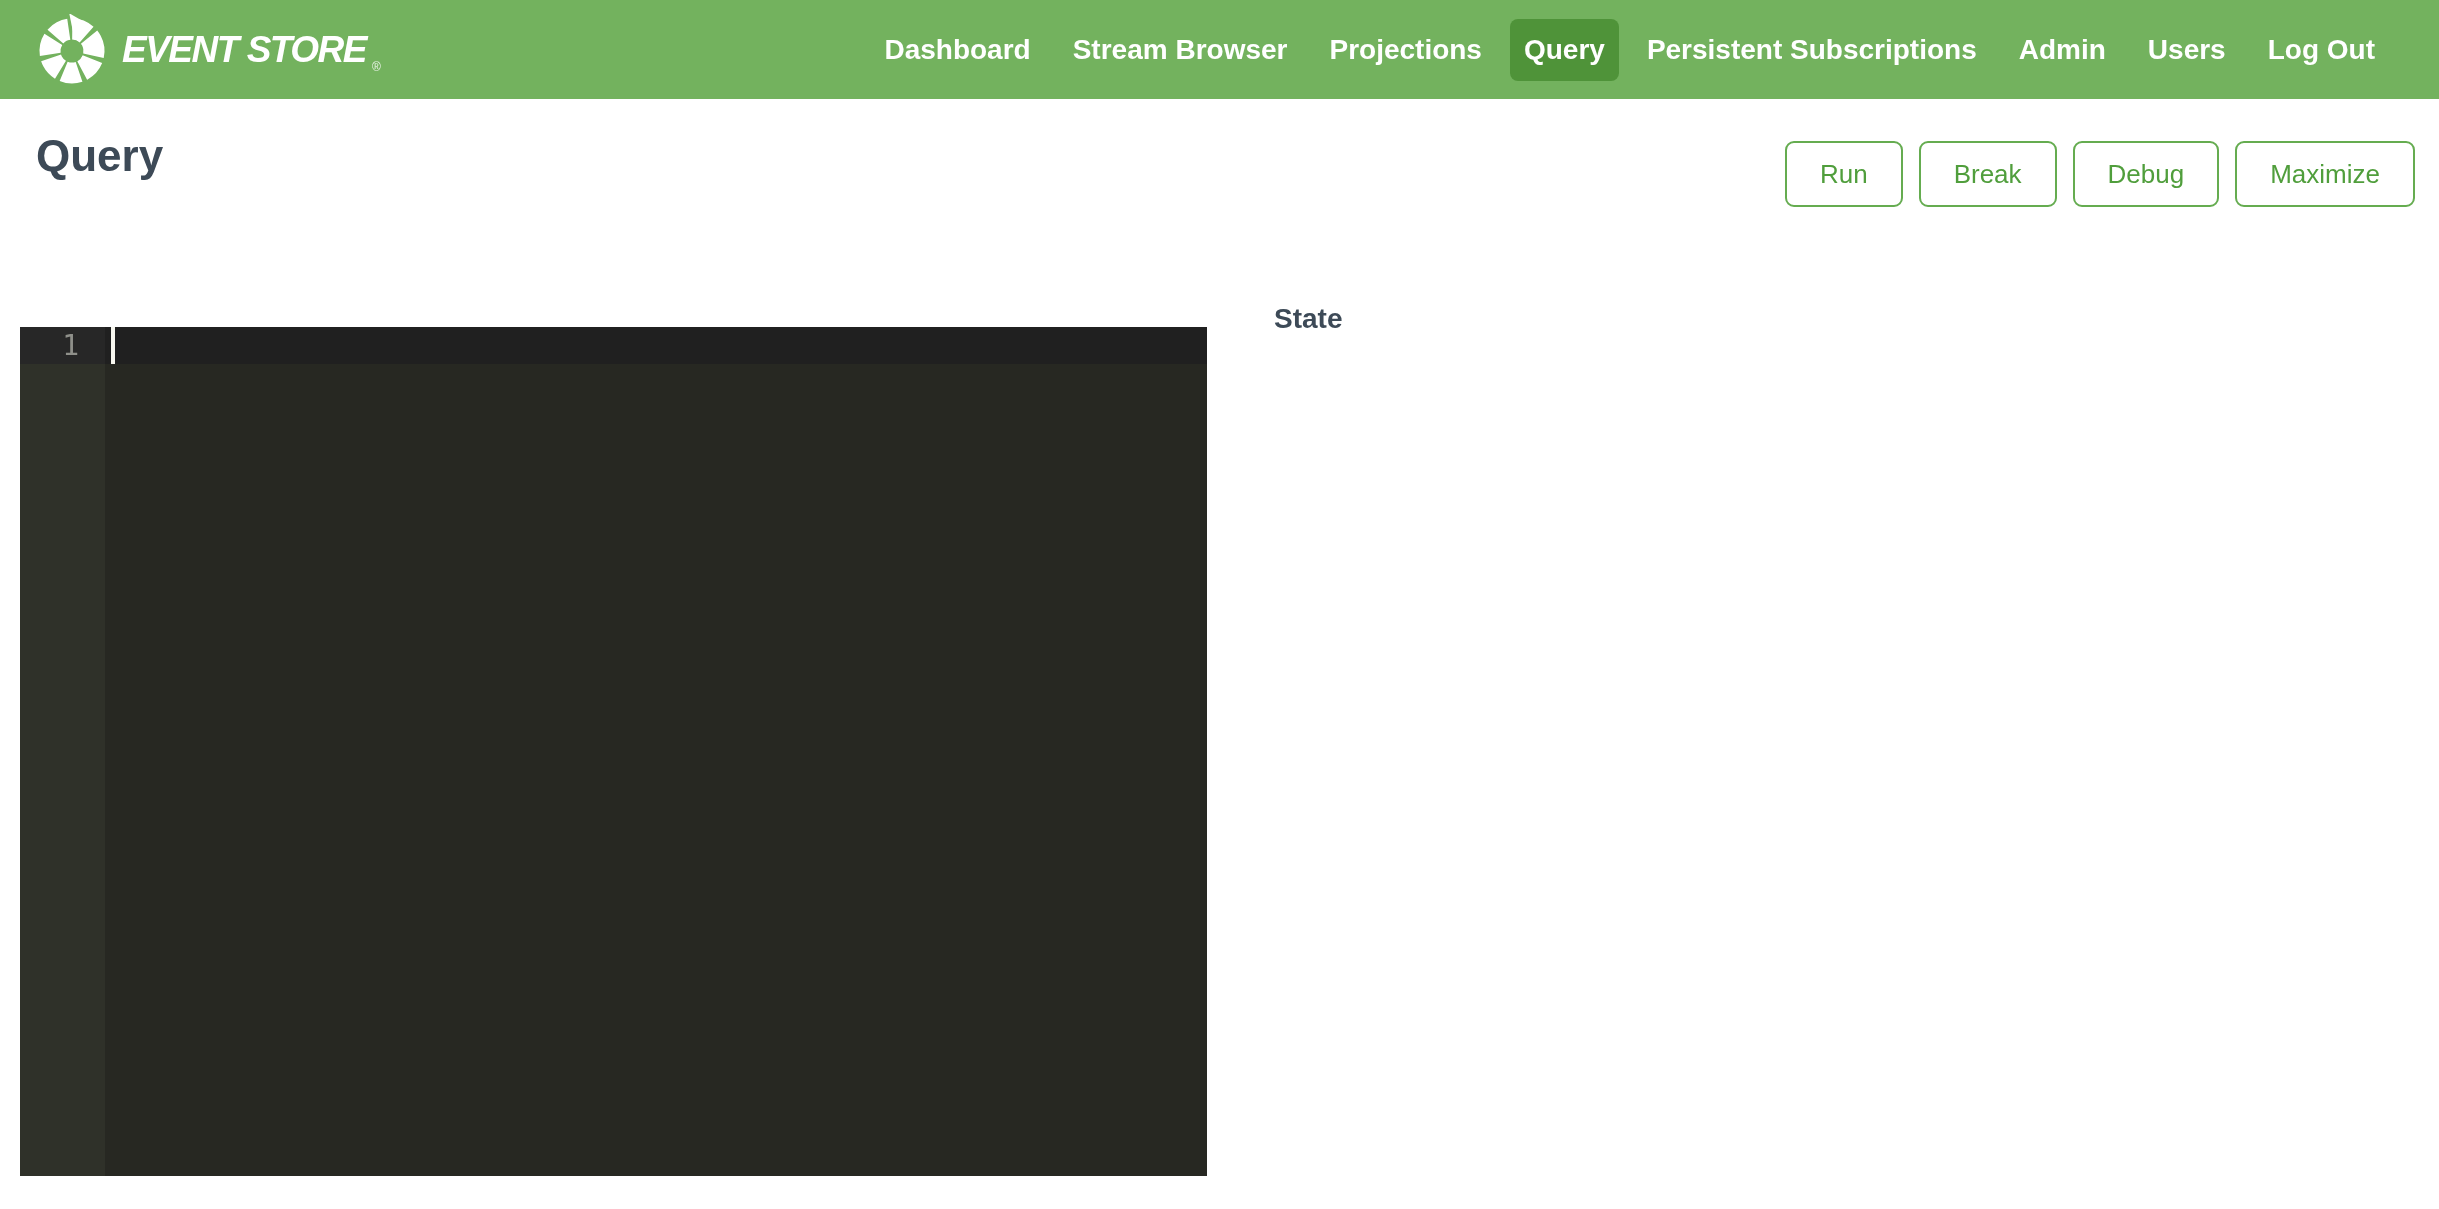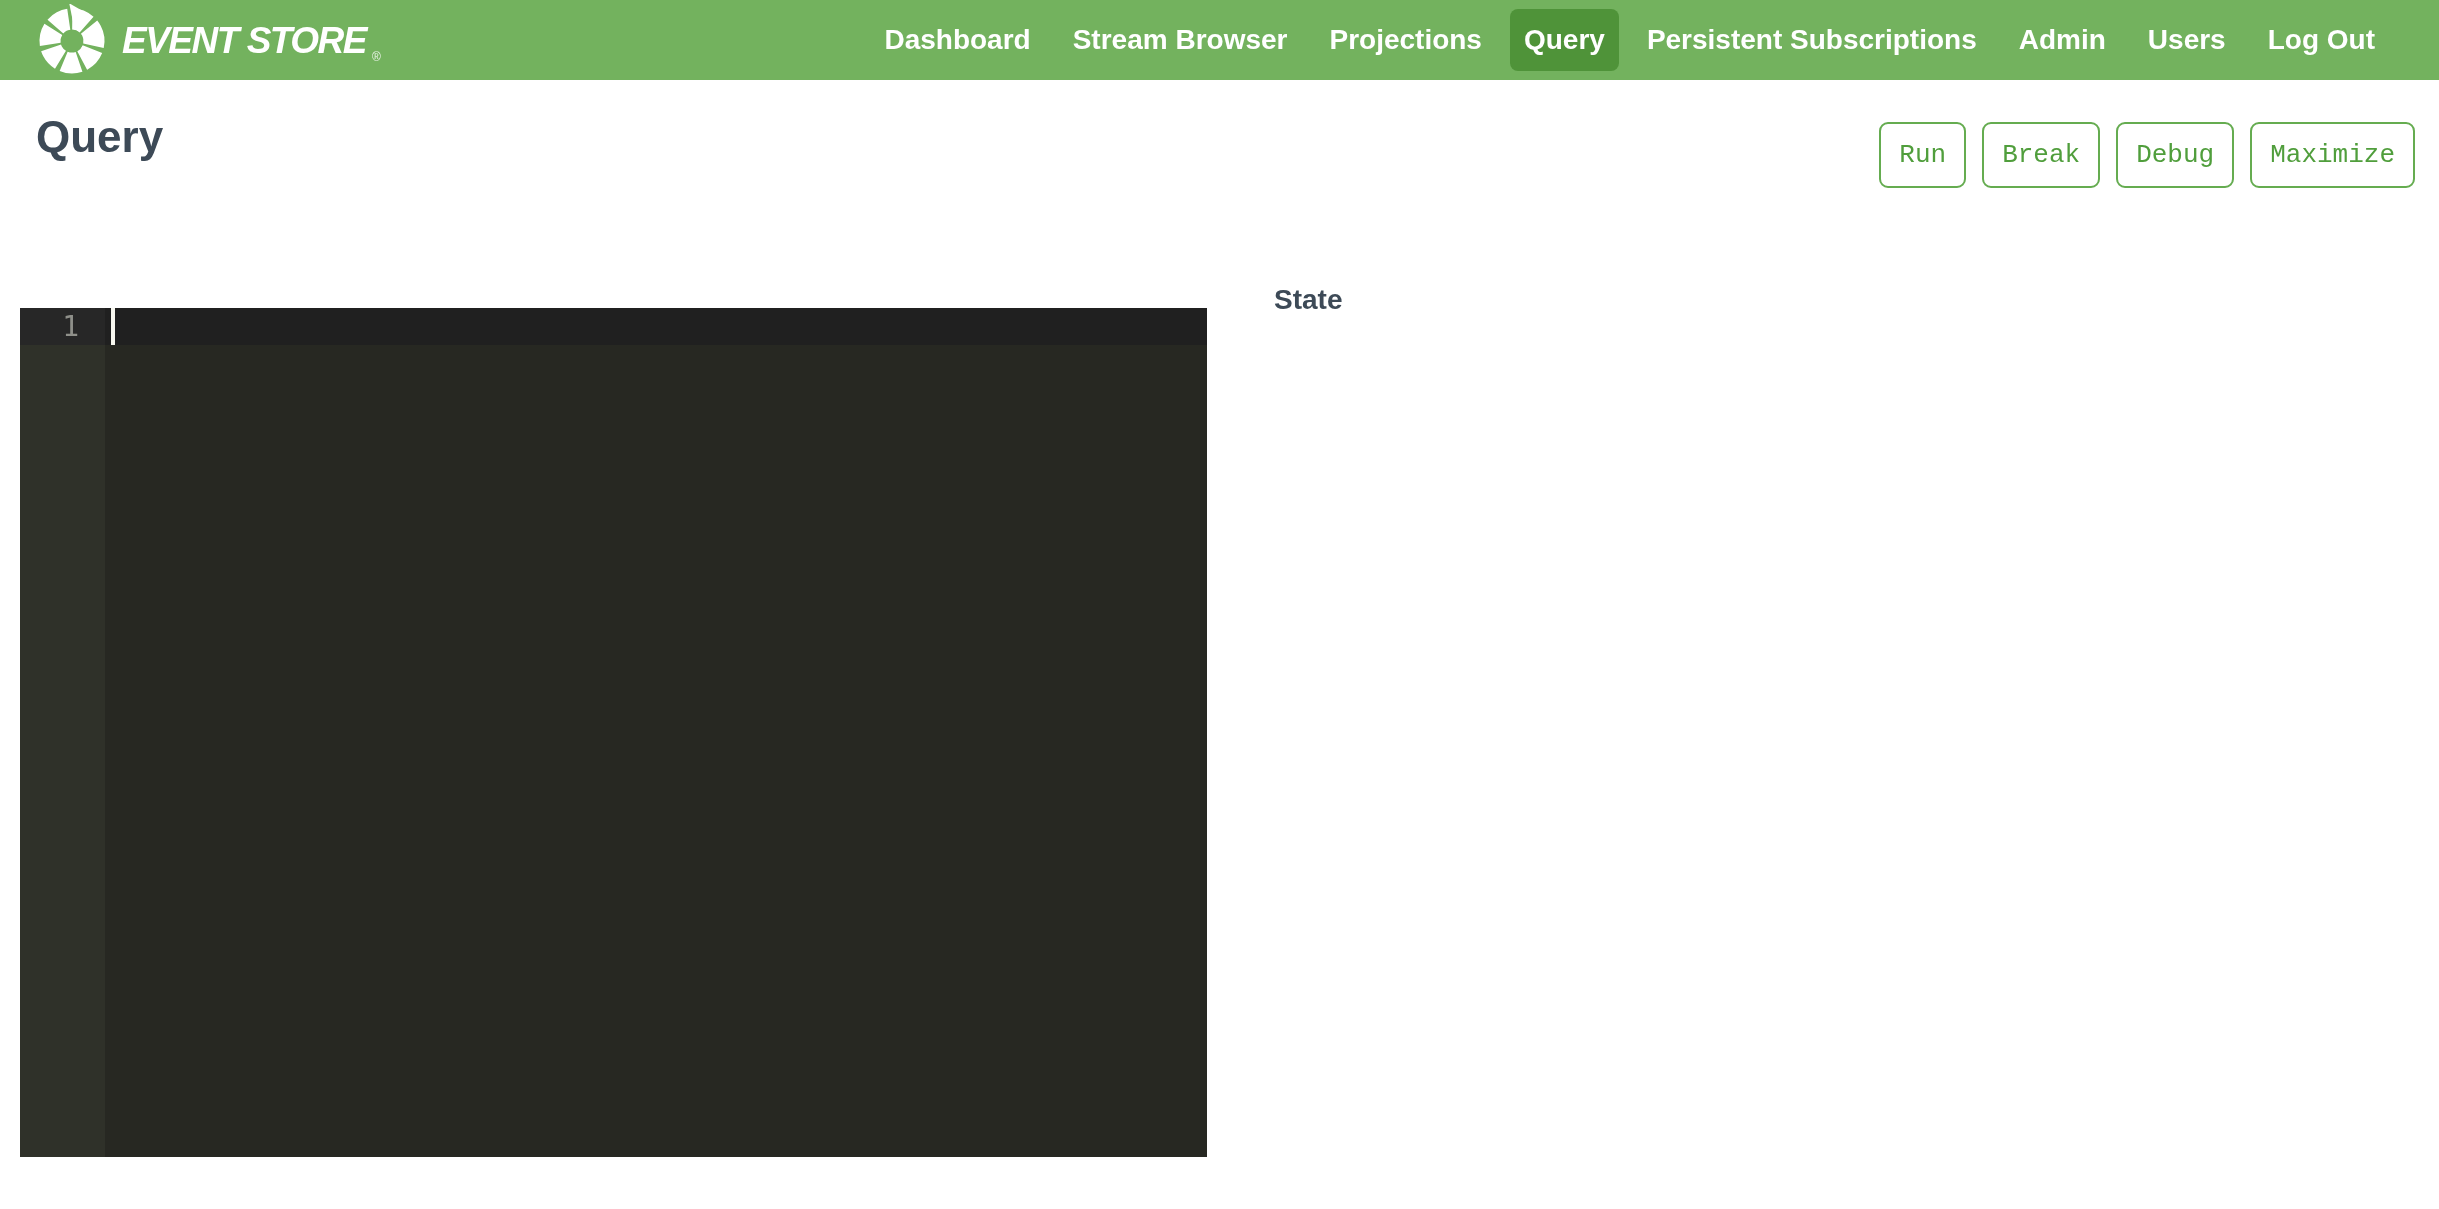--- a/index.html
+++ b/index.html
@@ -19,21 +19,21 @@
   html, body {
     margin: 0; padding: 0;
     width: 2439px; height: 1209px;
     background: #ffffff;
     font-family: "Liberation Sans", sans-serif;
     overflow: hidden;
   }
 
   
   .navbar {
-    height: 80px;
+    height: 99px;
     background: var(--navbar-bg);
     display: flex;
     align-items: center;
     padding: 0 50px 0 36px;
   }
   .brand {
     display: flex;
     align-items: center;
     gap: 14px;
     cursor: pointer;
@@ -93,24 +93,24 @@
   }
   .actions {
     display: flex;
     gap: 16px;
     margin-top: 10px;
   }
   .action-btn {
     background: #ffffff;
     border: 2px solid var(--button-border);
     color: var(--button-green);
-    font-family: Liberation Mono, monospace;
+    font-family: Liberation Sans, sans-serif;
     font-size: 26px;
     line-height: 32px;
-    padding: 15px 18px;
+    padding: 15px 33px;
     border-radius: 9px;
     cursor: pointer;
     white-space: nowrap;
   }
 
   
   .columns {
     display: flex;
     margin-top: 96px;
     padding: 0 24px 0 20px;

